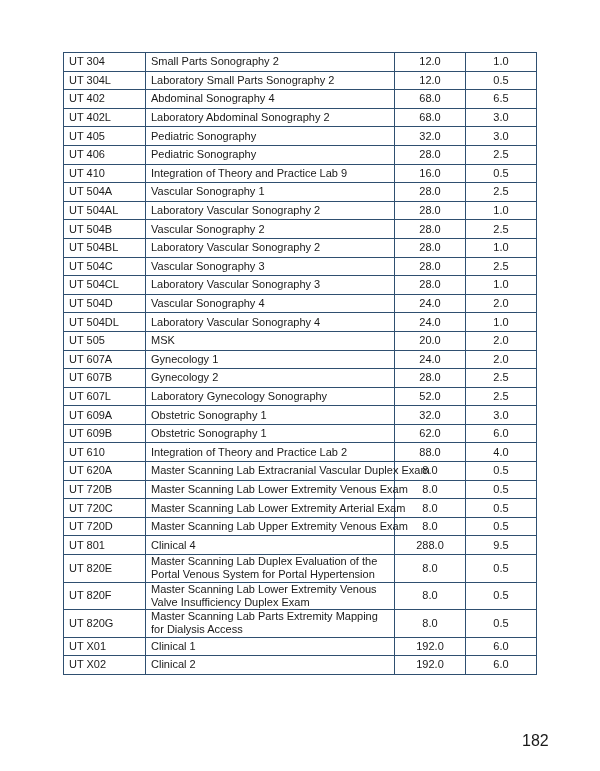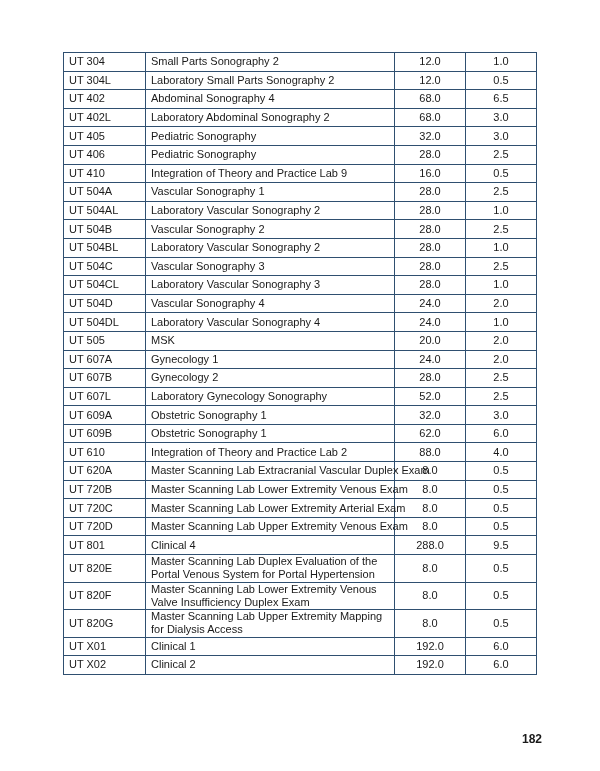--- a/index.html
+++ b/index.html
@@ -42,23 +42,22 @@
     }
     .col-code { width: 82px; }
     .col-title { width: 249px; }
     .col-hours { width: 71px; }
     .col-credits { width: 71px; }
     td.num { text-align: center; }
     .page-number {
       position: absolute;
       left: 522px;
       top: 732px;
-      font-size: 12px;
+      font-size: 16px;
       color: #1a1a1a;
-      font-weight: bold;
     }
   </style>
 </head>
 <body>
 
 <table class="course-table">
   <colgroup>
     <col class="col-code">
     <col class="col-title">
     <col class="col-hours">
@@ -234,21 +233,21 @@
         <td class="num">0.5</td>
       </tr>
       <tr class="two-line">
         <td>UT 820F</td>
         <td class="title-cell">Master Scanning Lab Lower Extremity Venous Valve Insufficiency Duplex Exam</td>
         <td class="num">8.0</td>
         <td class="num">0.5</td>
       </tr>
       <tr class="two-line">
         <td>UT 820G</td>
-        <td class="title-cell">Master Scanning Lab Upper Extremity Mapping for Dialysis Access</td>
+        <td class="title-cell">Master Scanning Lab Parts Extremity Mapping for Dialysis Access</td>
         <td class="num">8.0</td>
         <td class="num">0.5</td>
       </tr>
       <tr>
         <td>UT X01</td>
         <td class="title-cell">Clinical 1</td>
         <td class="num">192.0</td>
         <td class="num">6.0</td>
       </tr>
       <tr>

